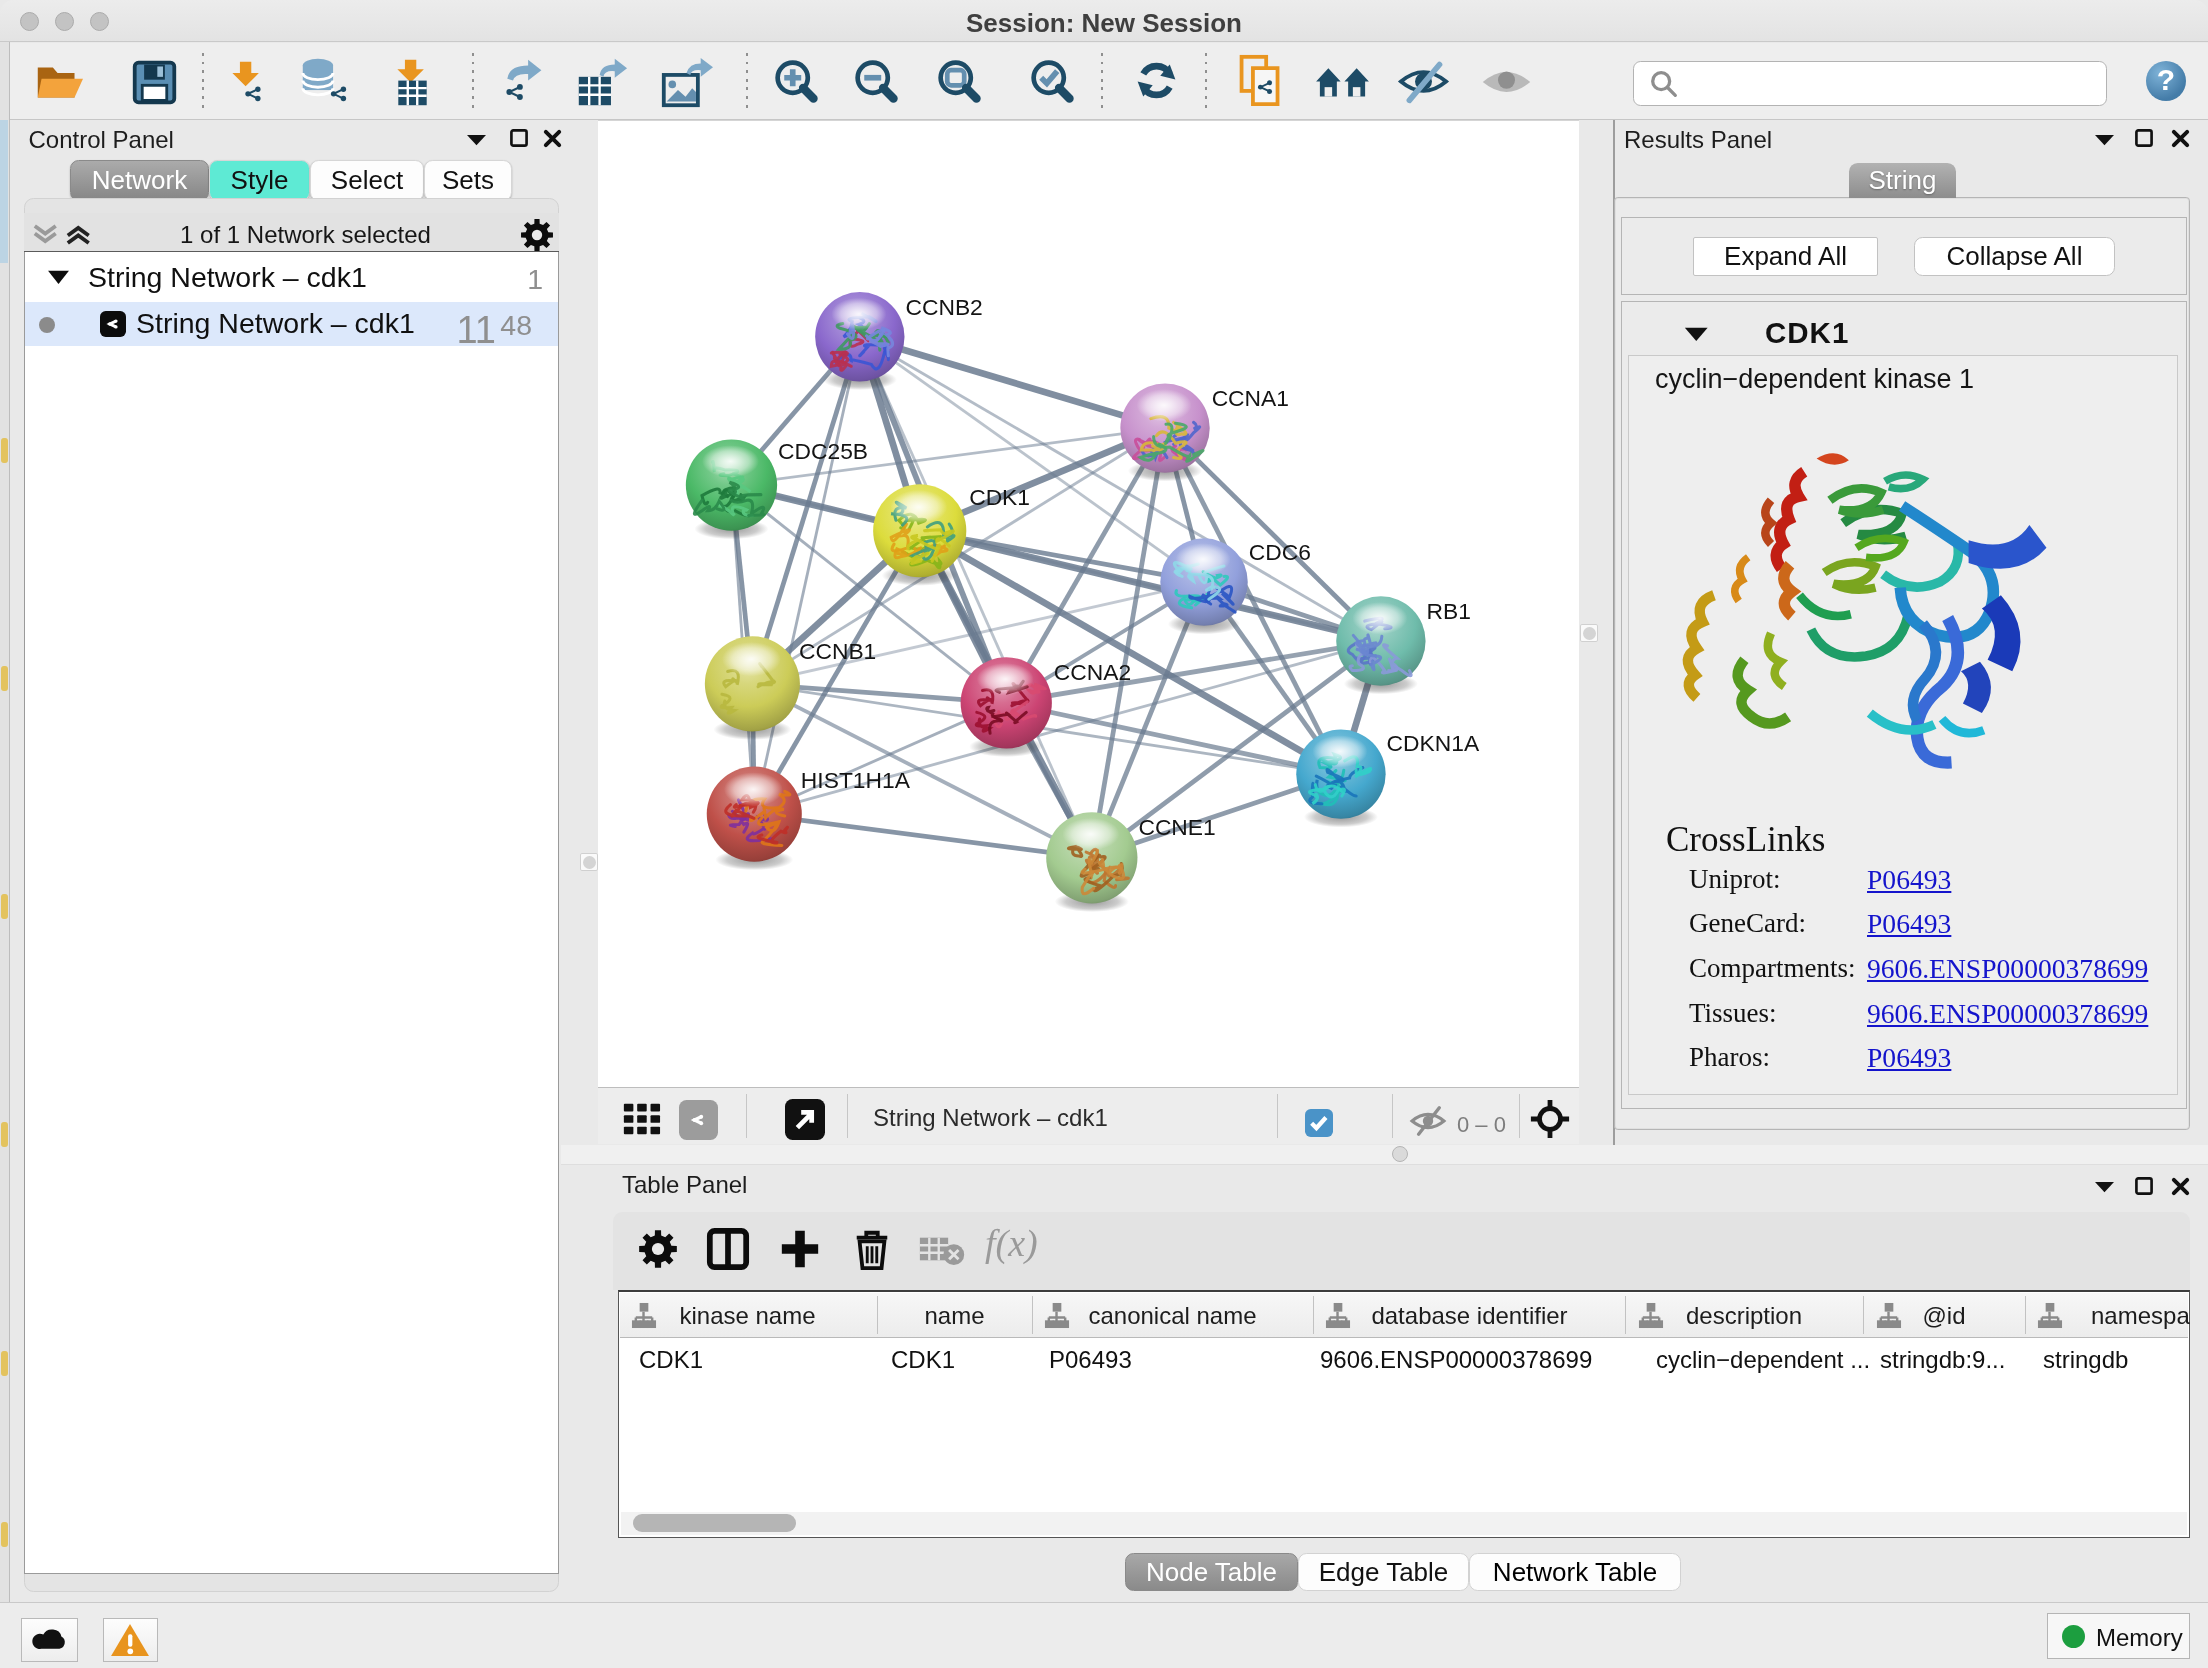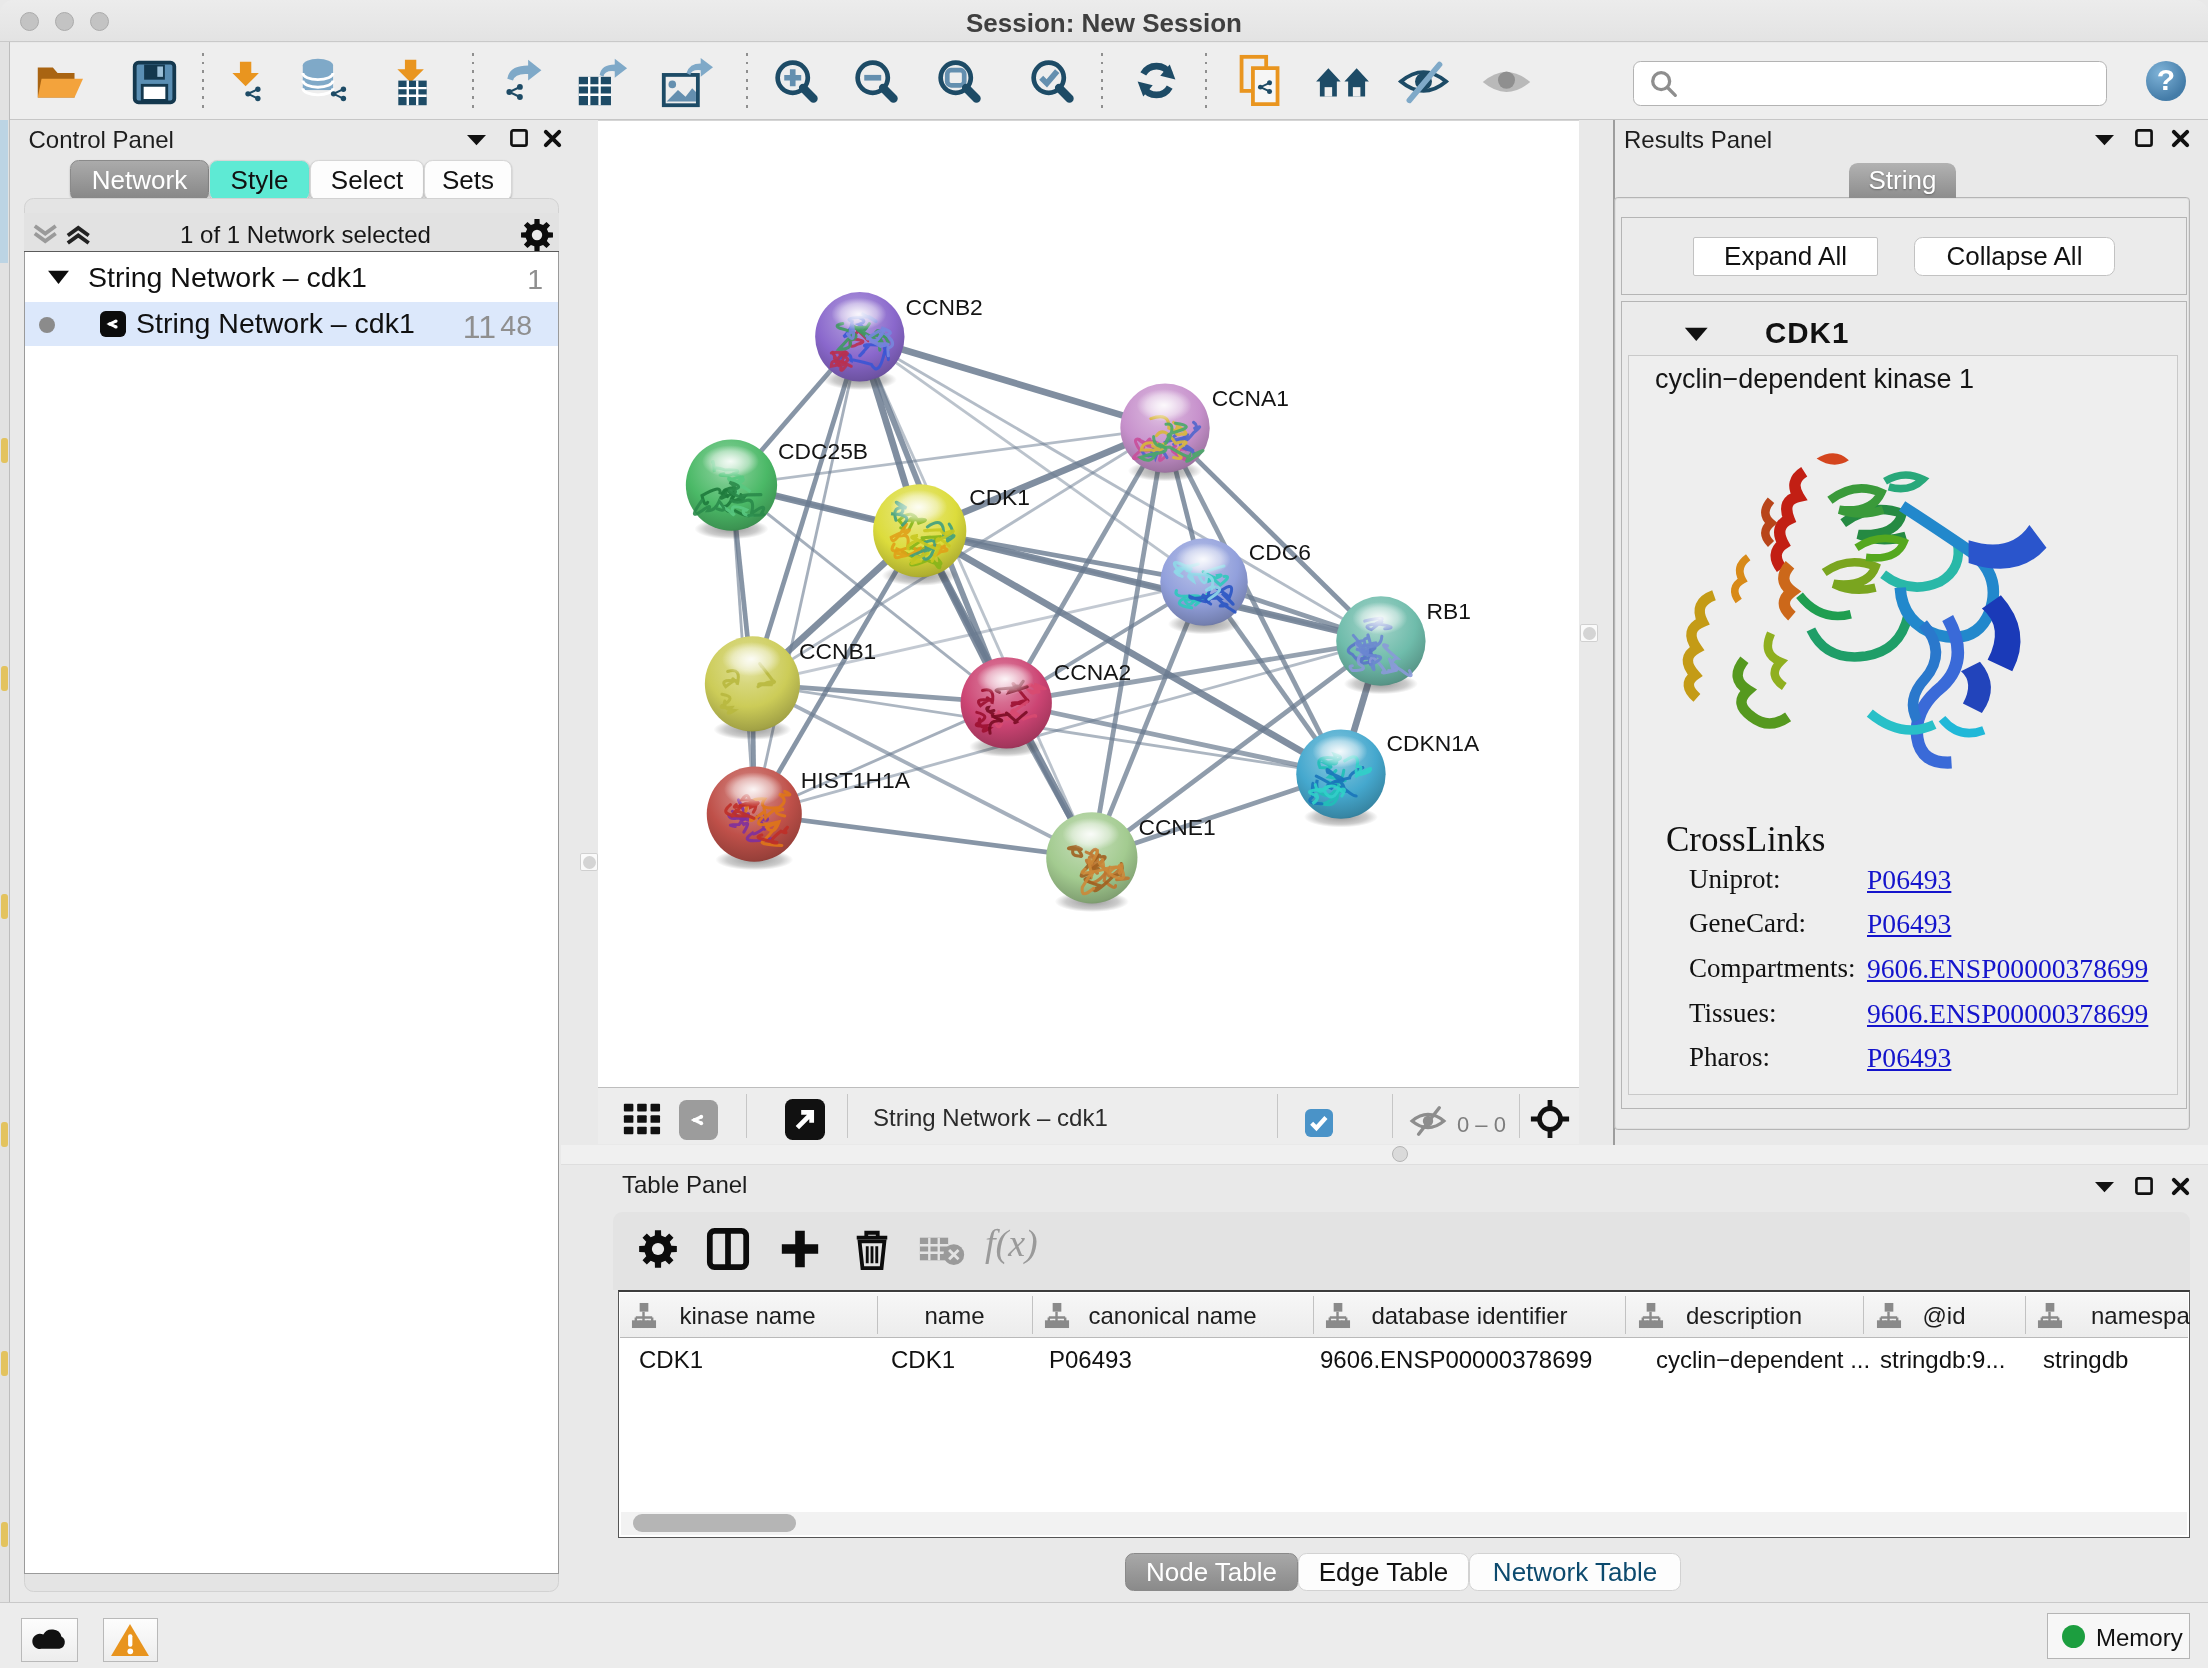--- a/index.html
+++ b/index.html
@@ -173,21 +173,21 @@
 <div class="abs" style="left:25px;top:302px;width:533px;height:44px;background:#dce8fb"></div>
 <div class="abs" style="left:39px;top:317px;width:16px;height:16px;border-radius:50%;background:#8b8b8b"></div>
 <div class="abs" style="left:100px;top:311px;width:26px;height:26px;background:#0c0c0c;border-radius:5.7px"></div>
 <svg class="abs" style="left:100px;top:311px" width="26" height="26" viewBox="0 0 27 27">
     <path d="M16.54 10.46 L10.14 13.5 L16.54 16.54" stroke="#fff" stroke-width="3" fill="none"></path>
     <circle cx="16.54" cy="10.46" r="1.76" fill="#fff"></circle>
     <circle cx="10.14" cy="13.5" r="1.76" fill="#fff"></circle>
     <circle cx="16.54" cy="16.54" r="1.76" fill="#fff"></circle>
   </svg>
 <div class="abs" style="left:136px;top:307px;font-size:28.5px;color:#101010">String Network – cdk1</div>
-<div class="abs" style="left:448px;top:309px;width:48px;text-align:right;font-size:32px;color:#8f8f8f">11</div>
+<div class="abs" style="left:448px;top:309px;width:48px;text-align:right;font-size:38px;color:#8f8f8f">11</div>
 <div class="abs" style="left:484px;top:309px;width:48px;text-align:right;font-size:28.5px;color:#8f8f8f">48</div>
 <div class="abs" style="left:598px;top:120px;width:981px;height:967px;background:#fff;border-top:1px solid #d5d5d5"></div>
 <svg class="abs" style="left:598px;top:120px" width="981" height="967" viewBox="0 0 1031 1017">
     <defs>
       <radialGradient id="gCCNB2" cx="0.45" cy="0.3" r="0.8">
         <stop offset="0" stop-color="#c4b3e5"></stop>
         <stop offset="0.25" stop-color="#a389d7"></stop>
         <stop offset="0.55" stop-color="#8a68cc"></stop>
         <stop offset="0.85" stop-color="#6e53a3"></stop>
         <stop offset="1" stop-color="#503c76"></stop>
@@ -702,21 +702,21 @@
 <div class="abs" style="left:891px;top:1346px;width:137px;font-size:24px;color:#111;white-space:nowrap;overflow:hidden">CDK1</div>
 <div class="abs" style="left:1049px;top:1346px;width:259px;font-size:24px;color:#111;white-space:nowrap;overflow:hidden">P06493</div>
 <div class="abs" style="left:1320px;top:1346px;width:302px;font-size:24px;color:#111;white-space:nowrap;overflow:hidden">9606.ENSP00000378699</div>
 <div class="abs" style="left:1656px;top:1346px;width:223px;font-size:24px;color:#111;white-space:nowrap;overflow:hidden">cyclin−dependent ...</div>
 <div class="abs" style="left:1880px;top:1346px;width:142px;font-size:24px;color:#111;white-space:nowrap;overflow:hidden">stringdb:9...</div>
 <div class="abs" style="left:2043px;top:1346px;width:143px;font-size:24px;color:#111;white-space:nowrap;overflow:hidden">stringdb</div>
 <div class="abs" style="left:621px;top:1512px;width:1566px;height:23px;background:#f2f2f2"></div>
 <div class="abs" style="left:633px;top:1514px;width:163px;height:18px;background:#b5b5b5;border-radius:9.5px"></div>
 <div class="abs" style="left:1125px;top:1553px;width:173px;height:38px;background:linear-gradient(#a8a8a8,#8a8a8a);color:#fff;border:1px solid #8a8a8a;border-radius:8.6px;font-size:26px;display:flex;align-items:center;justify-content:center">Node Table</div>
 <div class="abs" style="left:1298px;top:1553px;width:171px;height:38px;background:#fdfdfd;color:#111;border:1px solid #d2d2d2;border-radius:8.6px;font-size:26px;display:flex;align-items:center;justify-content:center">Edge Table</div>
-<div class="abs" style="left:1469px;top:1553px;width:212px;height:38px;background:#fdfdfd;color:#0c4a6e;border:1px solid #d2d2d2;border-radius:8.6px;font-size:26px;display:flex;align-items:center;justify-content:center">Network Table</div>
+<div class="abs" style="left:1469px;top:1553px;width:212px;height:38px;background:#fdfdfd;color:#000000;border:1px solid #d2d2d2;border-radius:8.6px;font-size:26px;display:flex;align-items:center;justify-content:center">Network Table</div>
 <div class="abs" style="left:0;top:1602px;width:2208px;height:67px;background:#ececec;border-top:1px solid #c9c9c9"></div>
 <div class="abs" style="left:21px;top:1618px;width:57px;height:44px;background:linear-gradient(#fdfdfd,#ededed);border:1px solid #b9b9b9"></div>
 <svg class="abs" style="left:30px;top:1626px" width="38" height="28.5" viewBox="0 0 40 30">
     <path d="M12 24 a8 8 0 1 1 2 -15 a10 9 0 0 1 19 2 a7 7 0 0 1 -2 13 z" fill="#111"></path>
   </svg>
 <div class="abs" style="left:103px;top:1618px;width:55px;height:44px;background:linear-gradient(#fdfdfd,#ededed);border:1px solid #b9b9b9"></div>
 <svg class="abs" style="left:109px;top:1622px" width="42" height="36" viewBox="0 0 44 38">
     <path d="M22 2 L42 36 H2 Z" fill="#e8941e"></path>
     <rect x="20" y="13" width="4.5" height="13" rx="2" fill="#fff"></rect>
     <circle cx="22.3" cy="31" r="3" fill="#fff"></circle>

